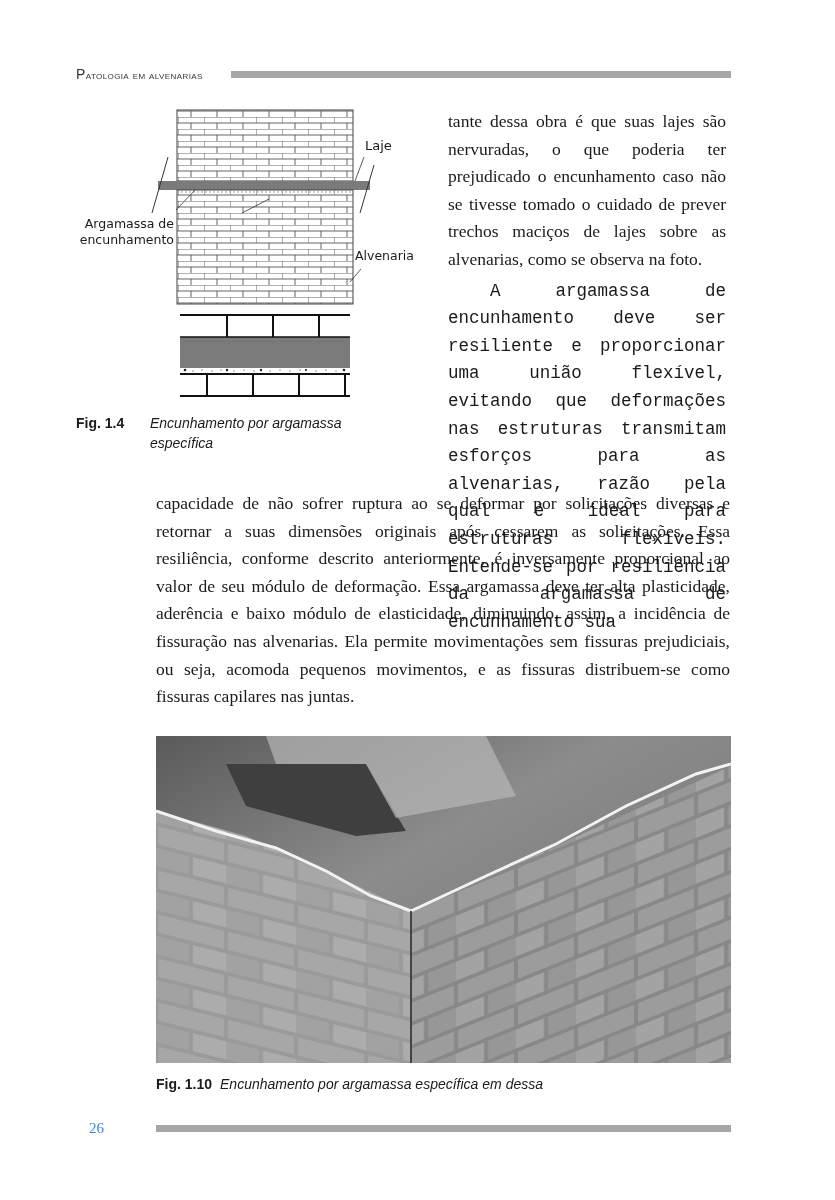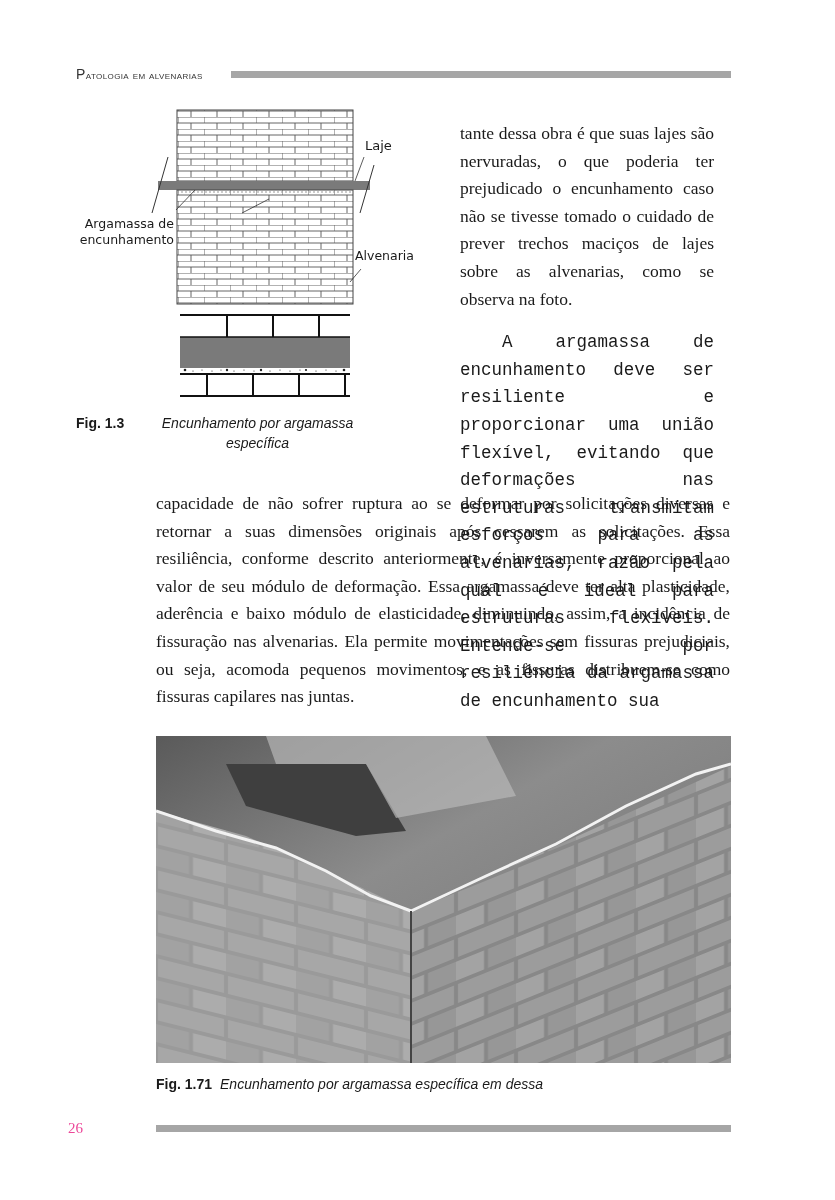--- a/index.html
+++ b/index.html
@@ -6,30 +6,30 @@
   body { width: 835px; height: 1200px; position: relative; overflow: hidden; font-family: "Liberation Serif", "DejaVu Serif", serif; color: #1a1a1a; }
   .running-head { position: absolute; left: 76px; top: 66px; font-family: "Liberation Sans", "DejaVu Sans", sans-serif; font-size: 11.5px; letter-spacing: 0.4px; color: #333; font-variant: small-caps; text-align: center; }
   .running-head .big { font-size: 14px; }
   .head-rule { position: absolute; left: 231px; top: 71px; width: 500px; height: 7px; background: #a6a6a6; }
   .figure-diagram { position: absolute; left: 74px; top: 105px; width: 356px; height: 300px; }
   .fig-caption { position: absolute; font-family: "Liberation Sans", "DejaVu Sans", sans-serif; font-size: 14px; line-height: 20px; color: #1a1a1a; }
   .fig-caption .num { font-weight: bold; display: inline-block; }
   .fig-caption .txt { font-style: italic; }
   .cap-19 { left: 76px; top: 413px; width: 300px; }
   .cap-19 .num { width: 74px; vertical-align: top; }
-  .cap-19 .txt { display: inline-block; width: 215px; vertical-align: top; text-align: center; }
+  .cap-19 .txt { display: inline-block; width: 215px; vertical-align: top; }
   .text-col { position: absolute; left: 444px; top: 104px; width: 286px; font-size: 17.5px; line-height: 27.6px; text-align: justify; }
-  .text-col p { margin: 16px; }
+  .text-col p { margin: 4px; }
   .text-col .indent { text-indent: 42px; font-family: Liberation Mono, monospace; }
   .text-full { position: absolute; left: 156px; top: 490px; width: 574px; font-size: 17.5px; line-height: 27.6px; text-align: justify; }
   .text-full p { margin: 0; }
   .photo { position: absolute; left: 156px; top: 736px; width: 575px; height: 327px; overflow: hidden; background: #8a8a8a; }
   .cap-110 { left: 156px; top: 1074px; width: 575px; }
   .cap-110 .num { margin-right: 8px; }
-  .page-number { position: absolute; left: 68px; top: 1120px; font-size: 15px; color: #ec4899; }
+  .page-number { position: absolute; left: 89px; top: 1120px; font-size: 15px; color: #3b82f6; }
   .foot-rule { position: absolute; left: 156px; top: 1125px; width: 575px; height: 7px; background: #a6a6a6; }
   svg text { font-family: "DejaVu Sans", "Liberation Sans", sans-serif; }
 </style>
 </head>
 <body>
 
 <div class="running-head"><span class="big">P</span><span>atologia em alvenarias</span></div>
 <div class="head-rule"></div>
 
 <svg class="figure-diagram" width="356" height="300" viewBox="0 0 356 300" xmlns="http://www.w3.org/2000/svg">
@@ -94,21 +94,21 @@
     <line x1="106" y1="269" x2="276" y2="269" stroke="#111" stroke-width="2"></line>
     <line x1="133" y1="269" x2="133" y2="291" stroke="#111" stroke-width="2"></line>
     <line x1="179" y1="269" x2="179" y2="291" stroke="#111" stroke-width="2"></line>
     <line x1="225" y1="269" x2="225" y2="291" stroke="#111" stroke-width="2"></line>
     <line x1="271" y1="269" x2="271" y2="291" stroke="#111" stroke-width="2"></line>
     <line x1="106" y1="291" x2="276" y2="291" stroke="#111" stroke-width="2"></line>
   </g>
 </svg>
 
 <div class="fig-caption cap-19">
-  <span class="num">Fig. 1.3</span><span class="txt">Encunhamento por argamassa específica</span>
+  <span class="num">Fig. 1.4</span><span class="txt">Encunhamento por argamassa específica</span>
 </div>
 
 <div class="text-col">
   <p>tante dessa obra é que suas lajes são nervuradas, o que poderia ter prejudicado o encunhamento caso não se tivesse tomado o cuidado de prever trechos maciços de lajes sobre as alvenarias, como se observa na foto.</p>
   <p class="indent">A argamassa de encunhamento deve ser resiliente e proporcionar uma união flexível, evitando que deformações nas estruturas transmitam esforços para as alvenarias, razão pela qual é ideal para estruturas flexíveis. Entende-se por resiliência da argamassa de encunhamento sua</p>
 </div>
 
 <div class="text-full">
   <p>capacidade de não sofrer ruptura ao se deformar por solicitações diversas e retornar a suas dimensões originais após cessarem as solicitações. Essa resiliência, conforme descrito anteriormente, é inversamente proporcional ao valor de seu módulo de deformação. Essa argamassa deve ter alta plasticidade, aderência e baixo módulo de elasticidade, diminuindo, assim, a incidência de fissuração nas alvenarias. Ela permite movimentações sem fissuras prejudiciais, ou seja, acomoda pequenos movimentos, e as fissuras distribuem-se como fissuras capilares nas juntas.</p>
 </div>
@@ -139,17 +139,17 @@
     <polygon points="110,0 330,0 360,60 240,82 210,28 120,28" fill="#b8b8b8" opacity="0.7"></polygon>
     <polygon points="0,75 90,100 170,135 255,175 255,327 0,327" fill="url(#blocksL)"></polygon>
     <polygon points="255,175 400,110 575,30 575,327 255,327" fill="url(#blocksR)"></polygon>
     <polyline points="0,75 60,95 120,112 170,135 215,160 255,175" fill="none" stroke="#f2f2f2" stroke-width="3"></polyline>
     <polyline points="255,175 330,140 400,108 470,70 540,38 575,28" fill="none" stroke="#f2f2f2" stroke-width="3"></polyline>
     <line x1="255" y1="175" x2="255" y2="327" stroke="#444" stroke-width="2"></line>
   </svg>
 </div>
 
 <div class="fig-caption cap-110">
-  <span class="num">Fig. 1.71</span><span class="txt">Encunhamento por argamassa específica em dessa</span>
+  <span class="num">Fig. 1.10</span><span class="txt">Encunhamento por argamassa específica em dessa</span>
 </div>
 
 <div class="page-number">26</div>
 <div class="foot-rule"></div>
 
 </body></html>

